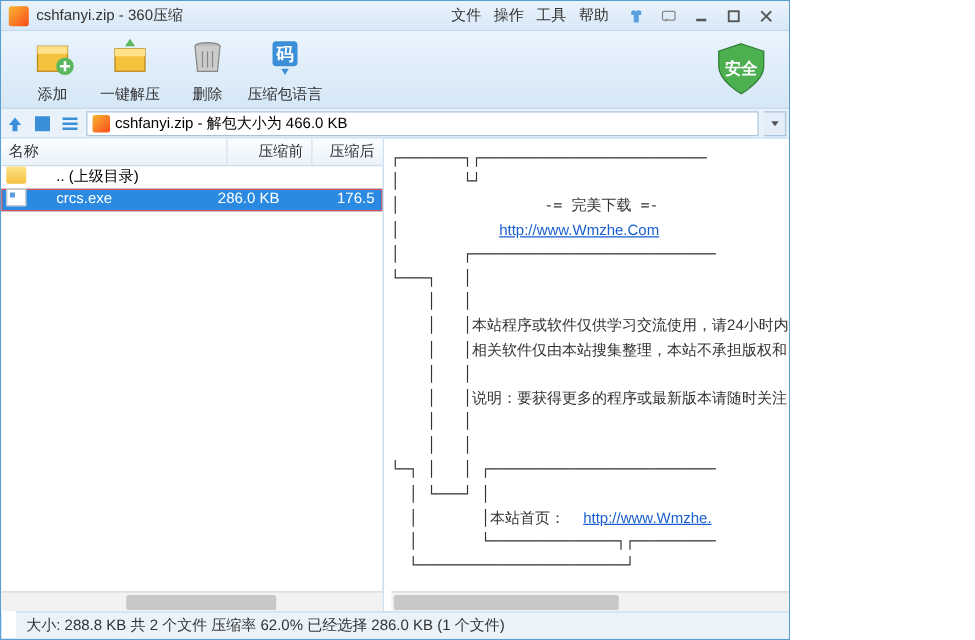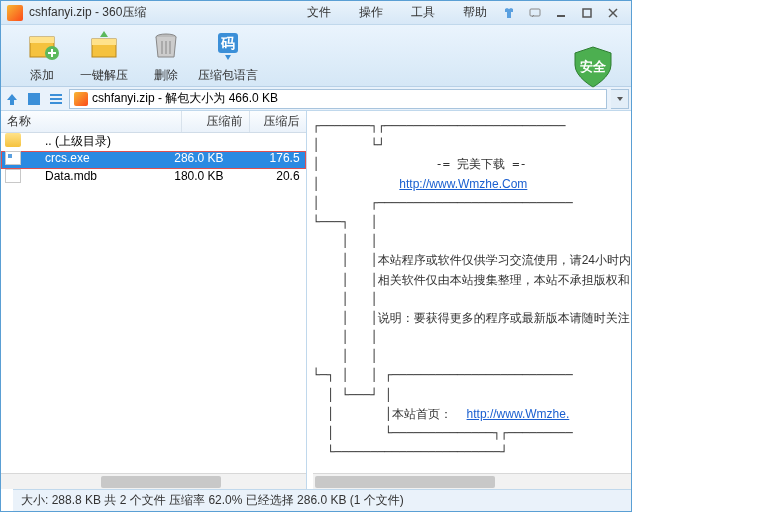--- a/index.html
+++ b/index.html
@@ -1,30 +1,30 @@
 <!DOCTYPE html>
 <html><head>
 <meta charset="utf-8">
 <style>
 * { margin: 0; padding: 0; box-sizing: border-box; font-family: "Microsoft YaHei", "SimSun", sans-serif; }
 body { width: 780px; height: 512px; background: #fff; overflow: hidden; font-size: 12px; }
 .window { width: 632px; height: 512px; border: 1px solid #5a9fd4; display: flex; flex-direction: column; }
 .titlebar { height: 24px; background: linear-gradient(#eaf3fb, #d7e8f7); display: flex; align-items: center; padding: 0 6px; border-bottom: 1px solid #c0d8ec; }
 .titlebar .app-icon { width: 16px; height: 16px; background: linear-gradient(135deg,#f7b733,#fc4a1a); border-radius: 2px; margin-right: 6px; }
 .titlebar .title { flex: 1; color: #333; font-size: 12px; }
-.titlebar .menus { display: flex; gap: 28px; margin-right: 10px; color: #333; }
+.titlebar .menus { display: flex; gap: 10px; margin-right: 10px; color: #333; }
 .titlebar .menus span { cursor: pointer; }
 .titlebar .winbtns { display: flex; gap: 2px; }
 .titlebar .winbtns div { width: 24px; height: 18px; display: flex; align-items: center; justify-content: center; cursor: pointer; }
 .titlebar .winbtns svg { width: 12px; height: 12px; }
 .toolbar { height: 62px; background: linear-gradient(#eaf4fd, #d5e7f6); display: flex; align-items: center; padding: 0 10px; border-bottom: 1px solid #b8d0e6; position: relative; }
 .toolbar .tool { display: flex; flex-direction: column; align-items: center; width: 62px; cursor: pointer; }
 .toolbar .tool .ticon { width: 36px; height: 36px; display: flex; align-items: center; justify-content: center; }
 .toolbar .tool .tlabel { font-size: 12px; color: #333; margin-top: 4px; }
-.shield { position: absolute; right: 14px; top: 18px; width: 48px; height: 48px; }
+.shield { position: absolute; right: 14px; top: 6px; width: 48px; height: 48px; }
 .navbar { height: 24px; background: #e9f2fb; display: flex; align-items: center; padding: 0 2px; border-bottom: 1px solid #c0d8ec; gap: 4px; }
 .navbar .navicon { width: 18px; height: 18px; display: flex; align-items: center; justify-content: center; cursor: pointer; }
 .navbar .pathbox { flex: 1; height: 20px; background: #fff; border: 1px solid #a8c4dd; display: flex; align-items: center; padding: 0 4px; gap: 4px; }
 .navbar .pathbox .zipicon { width: 14px; height: 14px; background: linear-gradient(135deg,#f7b733,#fc4a1a); border-radius: 2px; }
 .navbar .dropdown { width: 18px; height: 20px; background: #e3eef8; border: 1px solid #a8c4dd; border-left: none; display: flex; align-items: center; justify-content: center; cursor: pointer; }
 .content { flex: 1; display: flex; background: #fff; }
 .filepane { width: 468px; display: flex; flex-direction: column; border-right: 1px solid #c0d8ec; }
 .filehdr { height: 22px; background: linear-gradient(#fbfdff,#eaf2fa); border-bottom: 1px solid #d0dce8; display: flex; align-items: center; font-size: 12px; color: #333; }
 .filehdr .col { padding: 0 6px; border-right: 1px solid #d8e2ec; height: 100%; display: flex; align-items: center; }
 .filehdr .col-name { flex: 1; }
@@ -187,26 +187,20 @@
           <div class="rname">.. (上级目录)</div>
           <div class="rbefore"></div>
           <div class="rafter"></div>
         </div>
         <div class="row sel">
           <div class="ricon file-icon-exe"></div>
           <div class="rname">crcs.exe</div>
           <div class="rbefore">286.0 KB</div>
           <div class="rafter">176.5</div>
         </div>
-        <div class="row">
-          <div class="ricon file-icon-mdb"></div>
-          <div class="rname">Data.mdb</div>
-          <div class="rbefore">180.0 KB</div>
-          <div class="rafter">20.6</div>
-        </div>
       </div>
       <div class="hscroll">
           <div class="thumb" style="left:100px;width:120px"></div>
         </div>
     </div>
     <div class="previewpane">
       <div class="previewbody">┌───────┐┌─────────────────────────
 │       └┘
 │                -= <span>完美下载</span> =-
 │           <a>http://www.Wmzhe.Com</a>

